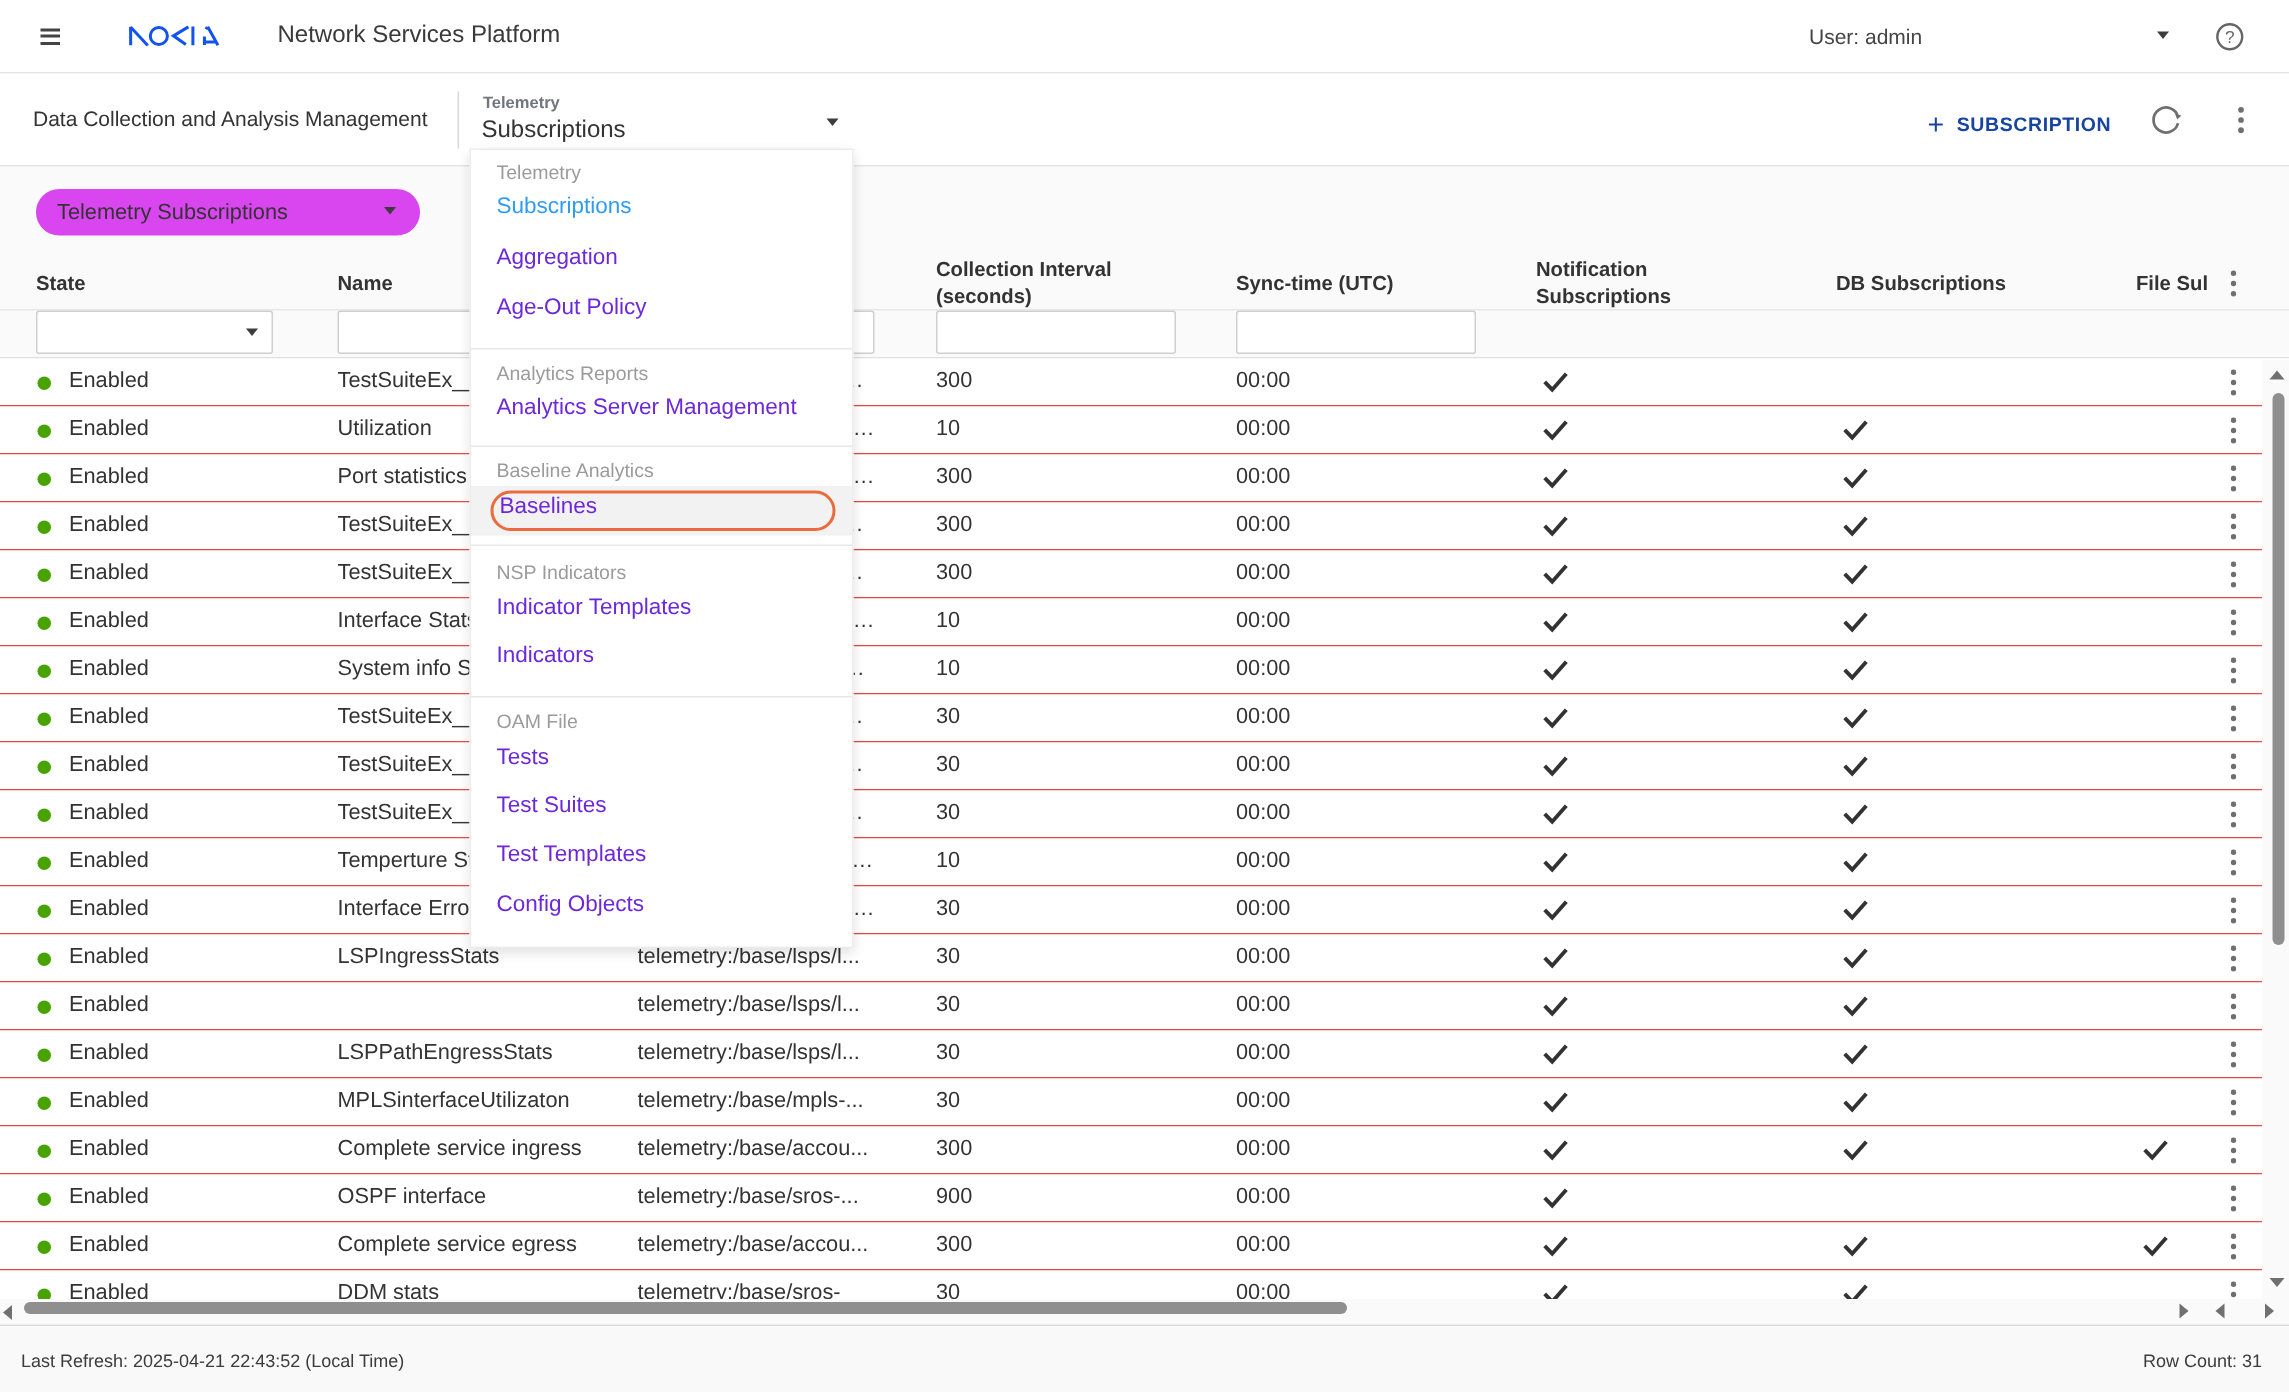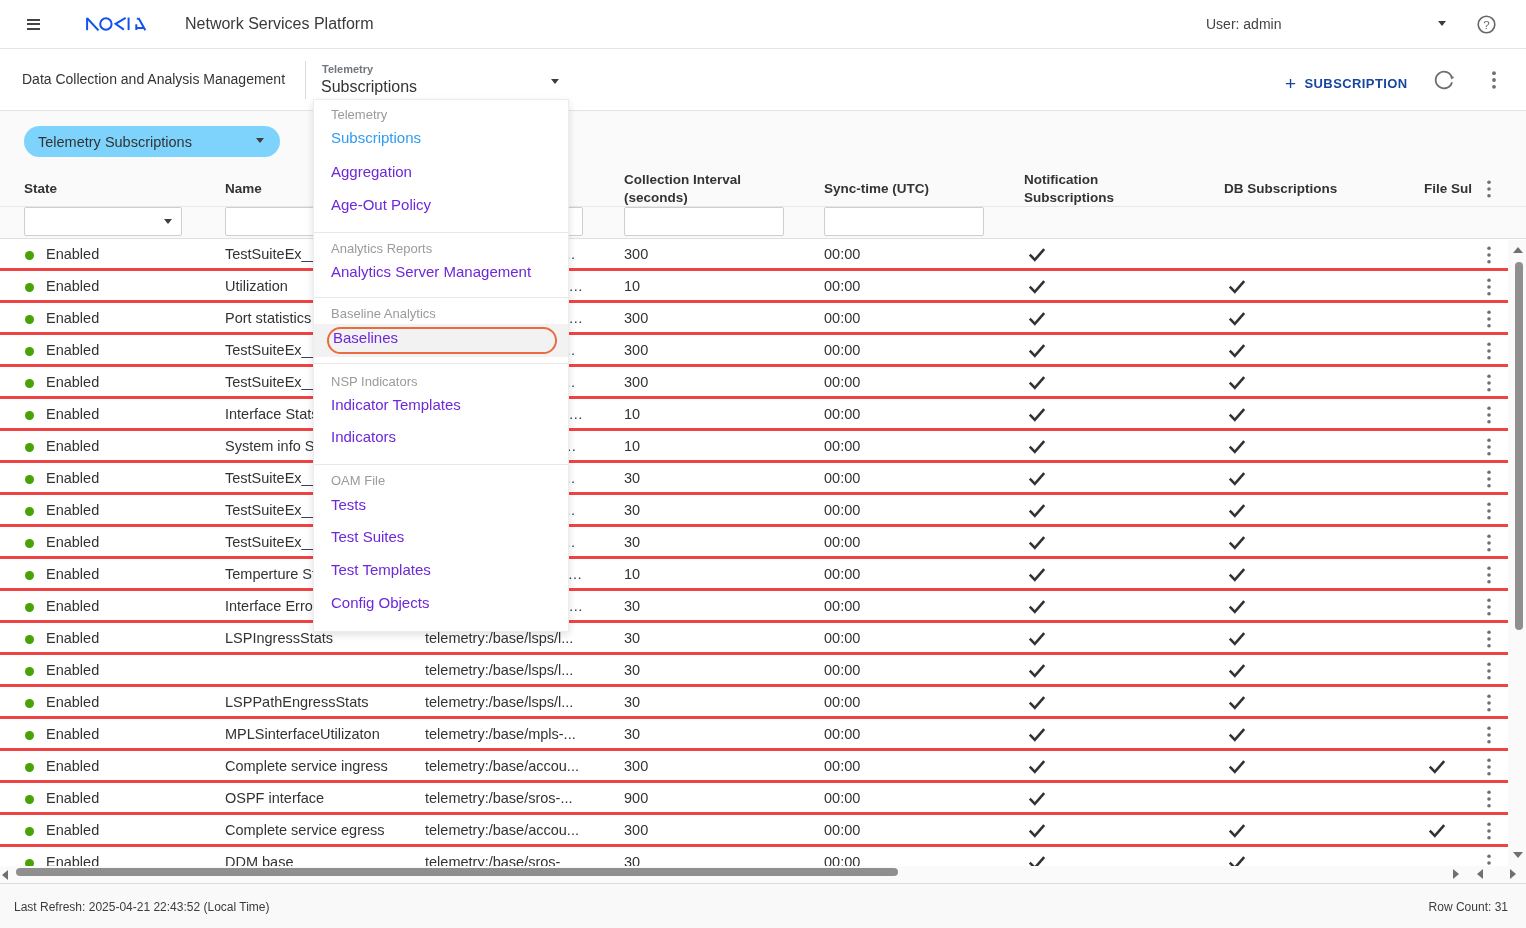--- a/index.html
+++ b/index.html
@@ -16,29 +16,29 @@
 #user { position:absolute; left:1206px; top:0; height:48px; line-height:48px; font-size:14px; color:#444; }
 .caret { position:absolute; width:0; height:0; border-left:4.5px solid transparent;
   border-right:4.5px solid transparent; border-top:5px solid #3d3d3d; }
 #bctitle { position:absolute; left:22px; top:0; height:61px; line-height:61px; font-size:14px; color:#333; }
 #vdiv { position:absolute; left:305px; top:12px; width:1px; height:38px; background:#d9d9d9; }
 #ddlabel { position:absolute; left:322px; top:14px; font-size:11px; font-weight:bold; color:#71757d; }
 #ddvalue { position:absolute; left:321px; top:29px; font-size:16px; color:#333; }
 #addbtn { position:absolute; left:1285px; top:24px; font-size:13px; font-weight:bold;
   color:#17459f; letter-spacing:0.4px; }
 #pill { position:absolute; left:24px; top:126px; width:256px; height:31px; border-radius:16px;
-  background:#7dd3fc; font-size:15px; color:#333; line-height:31px; }
+  background:#d946ef; font-size:15px; color:#333; line-height:31px; }
 #pill span { margin-left:14px; font-size:14.5px; }
 .hdr { position:absolute; font-size:13.5px; font-weight:bold; color:#333; line-height:18px; top:180px; }
 .hdr2 { top:171px; }
 .hline { position:absolute; left:0; width:1526px; height:1px; background:#e7e7e7; }
 .finput { position:absolute; top:207px; height:29px; background:#fff; border:1px solid #cfcfcf;
   border-radius:2px; }
 .row { position:absolute; left:0; width:1526px; height:32px; background:#fff;
-  border-bottom:3px solid #ef4444; }
+  border-bottom:1px solid #ef4444; }
 .cell { position:absolute; top:0; height:31px; line-height:31px; font-size:14.5px; color:#333;
   white-space:nowrap; overflow:hidden; }
 .typ { width:158px; text-overflow:ellipsis; }
 .dot { position:absolute; left:24.5px; top:11.5px; width:9px; height:9px; border-radius:50%;
   background:#47a202; }
 .ic { position:absolute; top:8px; }
 #menu { position:absolute; left:313px; top:99px; width:256px; height:533px; background:#fff;
   border:1px solid #ececec; box-shadow:0 3px 8px rgba(0,0,0,0.12); }
 .mlabel { position:absolute; left:17px; font-size:13px; color:#9b9b9b; white-space:nowrap; }
 .mitem { position:absolute; left:17px; font-size:15px; color:#6d28d9; white-space:nowrap; }
@@ -476,21 +476,21 @@
       </svg></span>
     <span class="ic" style="left:1487px;top:7px"><svg width="4" height="18" viewBox="0 0 4 18">
         <circle cx="2" cy="2.2" r="1.8" fill="#6f6f6f"></circle>
         <circle cx="2" cy="9" r="1.8" fill="#6f6f6f"></circle>
         <circle cx="2" cy="15.8" r="1.8" fill="#6f6f6f"></circle>
       </svg></span>
   </div>
 <div class="row" style="top:847px">
     <span class="dot"></span>
     <span class="cell" style="left:46px">Enabled</span>
-    <span class="cell" style="left:225px;width:185px">DDM base</span>
+    <span class="cell" style="left:225px;width:185px">DDM stats</span>
     <span class="cell" style="left:425px">telemetry:/base/sros-</span>
     <span class="cell" style="left:624px">30</span>
     <span class="cell" style="left:824px">00:00</span>
     <span class="ic" style="left:1028px"><svg class="ck" width="18" height="16" viewBox="0 0 18 16">
         <path d="M1.8 7.6 L6.8 12.8 L16.2 2.2" fill="none" stroke="#333" stroke-width="2.6"></path>
       </svg></span>
     <span class="ic" style="left:1228px"><svg class="ck" width="18" height="16" viewBox="0 0 18 16">
         <path d="M1.8 7.6 L6.8 12.8 L16.2 2.2" fill="none" stroke="#333" stroke-width="2.6"></path>
       </svg></span>
     <span class="ic" style="left:1487px;top:7px"><svg width="4" height="18" viewBox="0 0 4 18">

